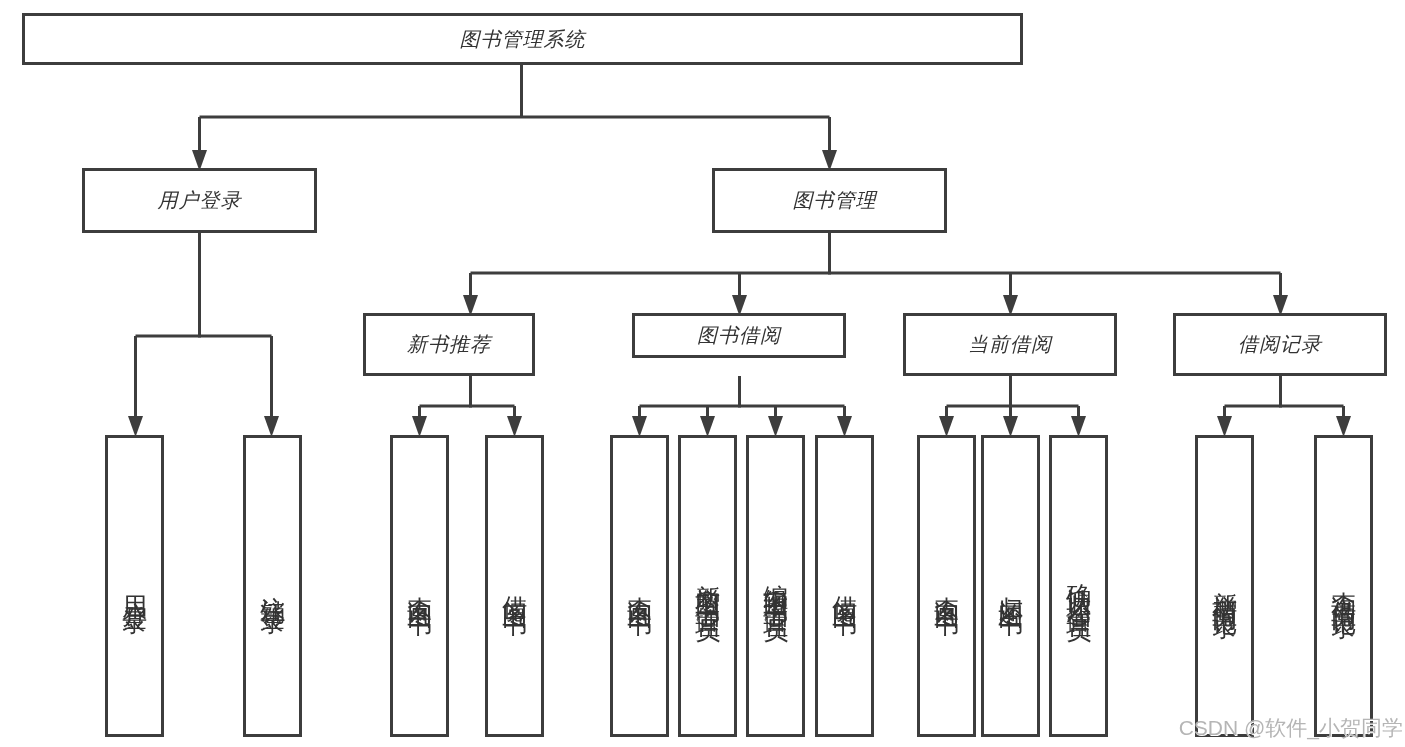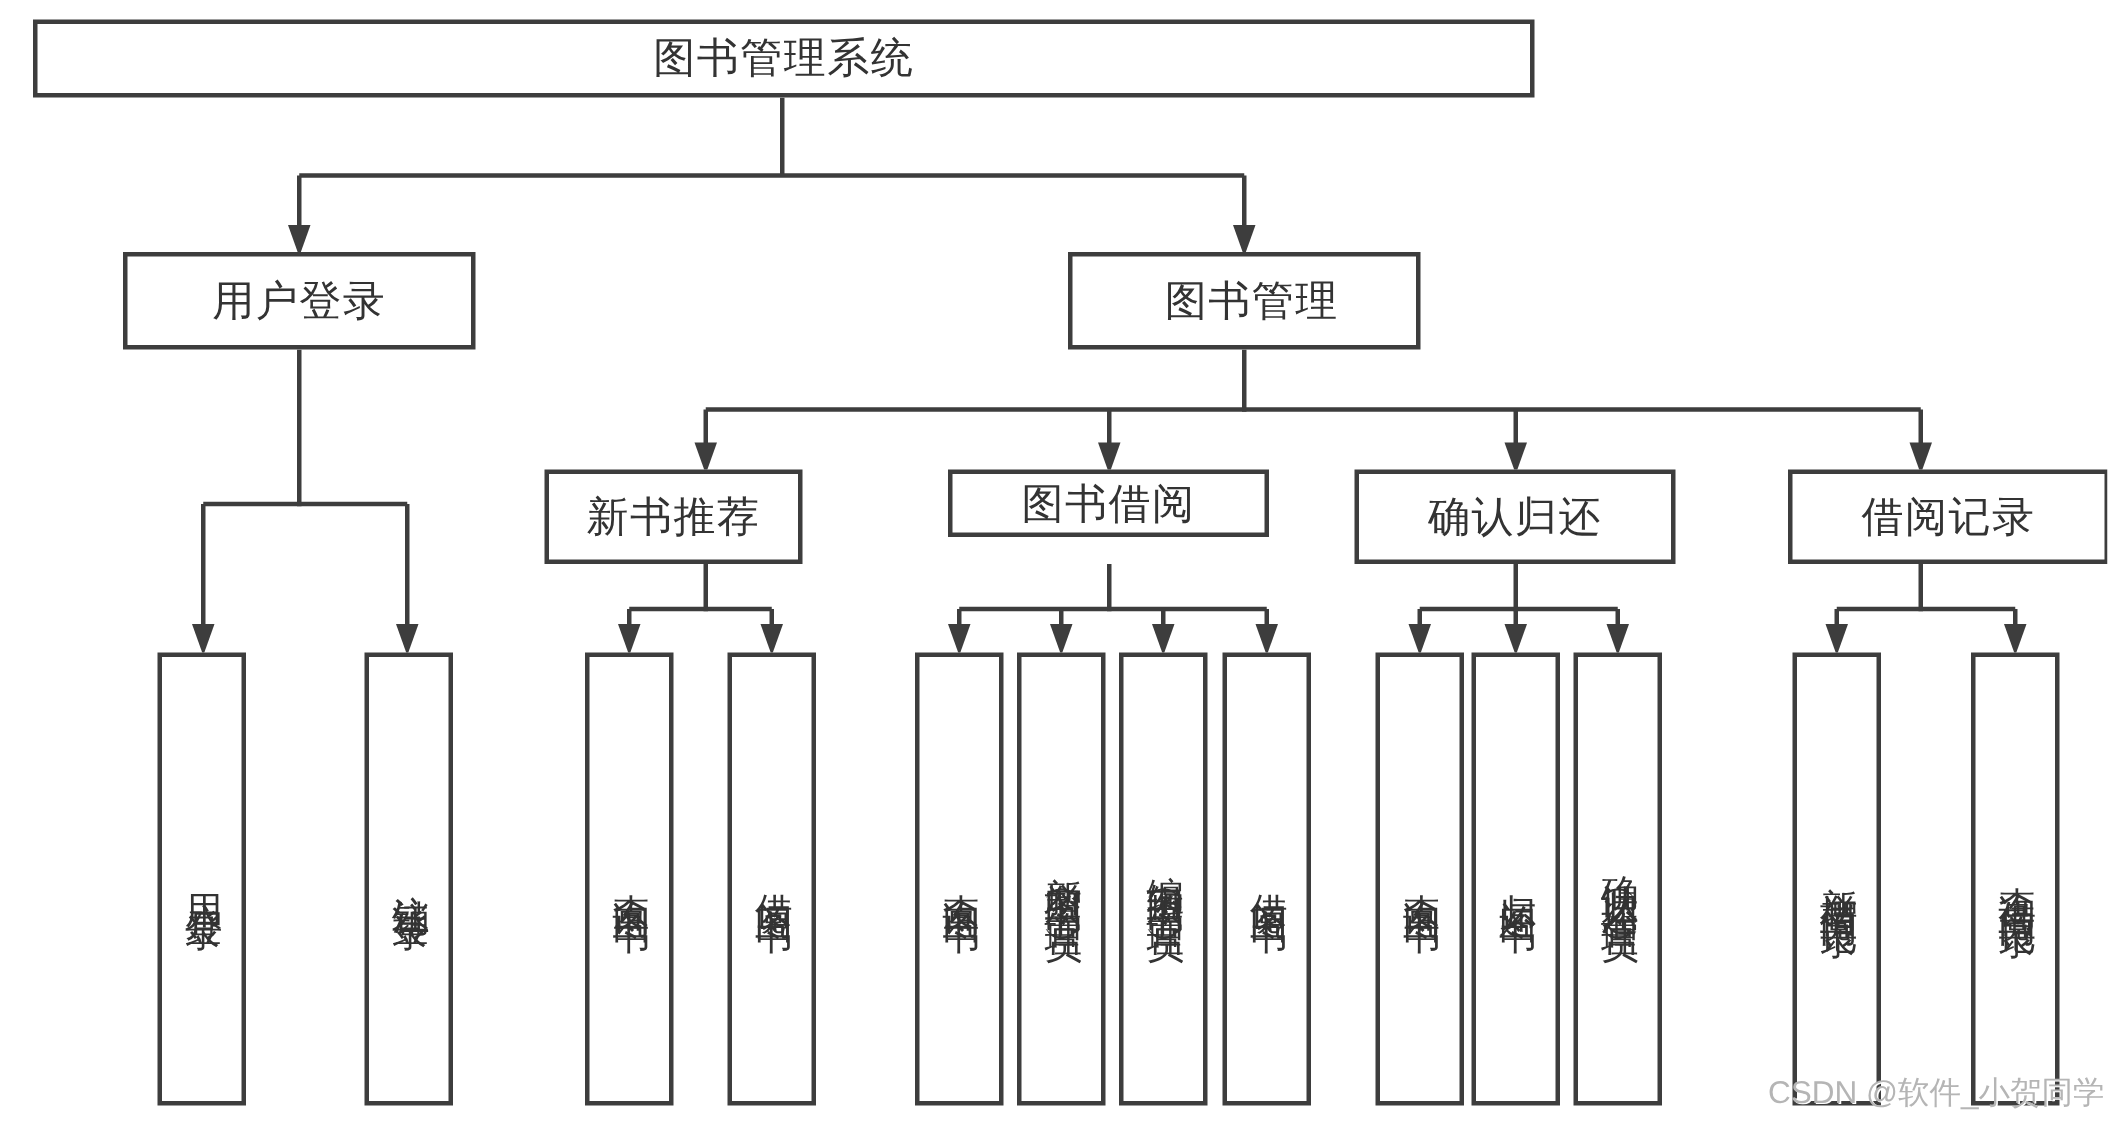--- a/index.html
+++ b/index.html
@@ -18,23 +18,24 @@
     position: absolute;
     box-sizing: border-box;
     border: 3px solid #3d3d3d;
     background: #ffffff;
     display: flex;
     align-items: center;
     justify-content: center;
     color: #333333;
   }
   .node .hlabel {
-    font-size: 28px;
+    font-size: 20px;
     letter-spacing: 1px;
     white-space: nowrap;
+    font-style: italic;
   }
   .node .vlabel {
     writing-mode: vertical-rl;
     text-orientation: mixed;
     font-size: 25px;
     line-height: 1.1;
     letter-spacing: 5px;
     white-space: nowrap;
   }
   .watermark {
@@ -139,23 +140,23 @@
     <span class="hlabel">图书管理</span>
   </div>
 
   <div class="node" style="left:363px; top:313px; width:172px; height:63px;">
     <span class="hlabel">新书推荐</span>
   </div>
   <div class="node" style="left:632px; top:313px; width:214px; height:45px;justify-content:center;">
     <span class="hlabel">图书借阅</span>
   </div>
   <div class="node" style="left:903px; top:313px; width:214px; height:63px;">
-    <span class="hlabel">确认归还</span>
-  </div>
-  <div class="node" style="left:1173px; top:313px; width:214px; height:63px;margin-left:19px;">
+    <span class="hlabel">当前借阅</span>
+  </div>
+  <div class="node" style="left:1173px; top:313px; width:214px; height:63px;">
     <span class="hlabel">借阅记录</span>
   </div>
 
   <div class="node" style="left:105px; top:435px; width:59px; height:302px;">
     <span class="vlabel">用户登录</span>
   </div>
   <div class="node" style="left:243px; top:435px; width:59px; height:302px;">
     <span class="vlabel">注销登录</span>
   </div>
 

